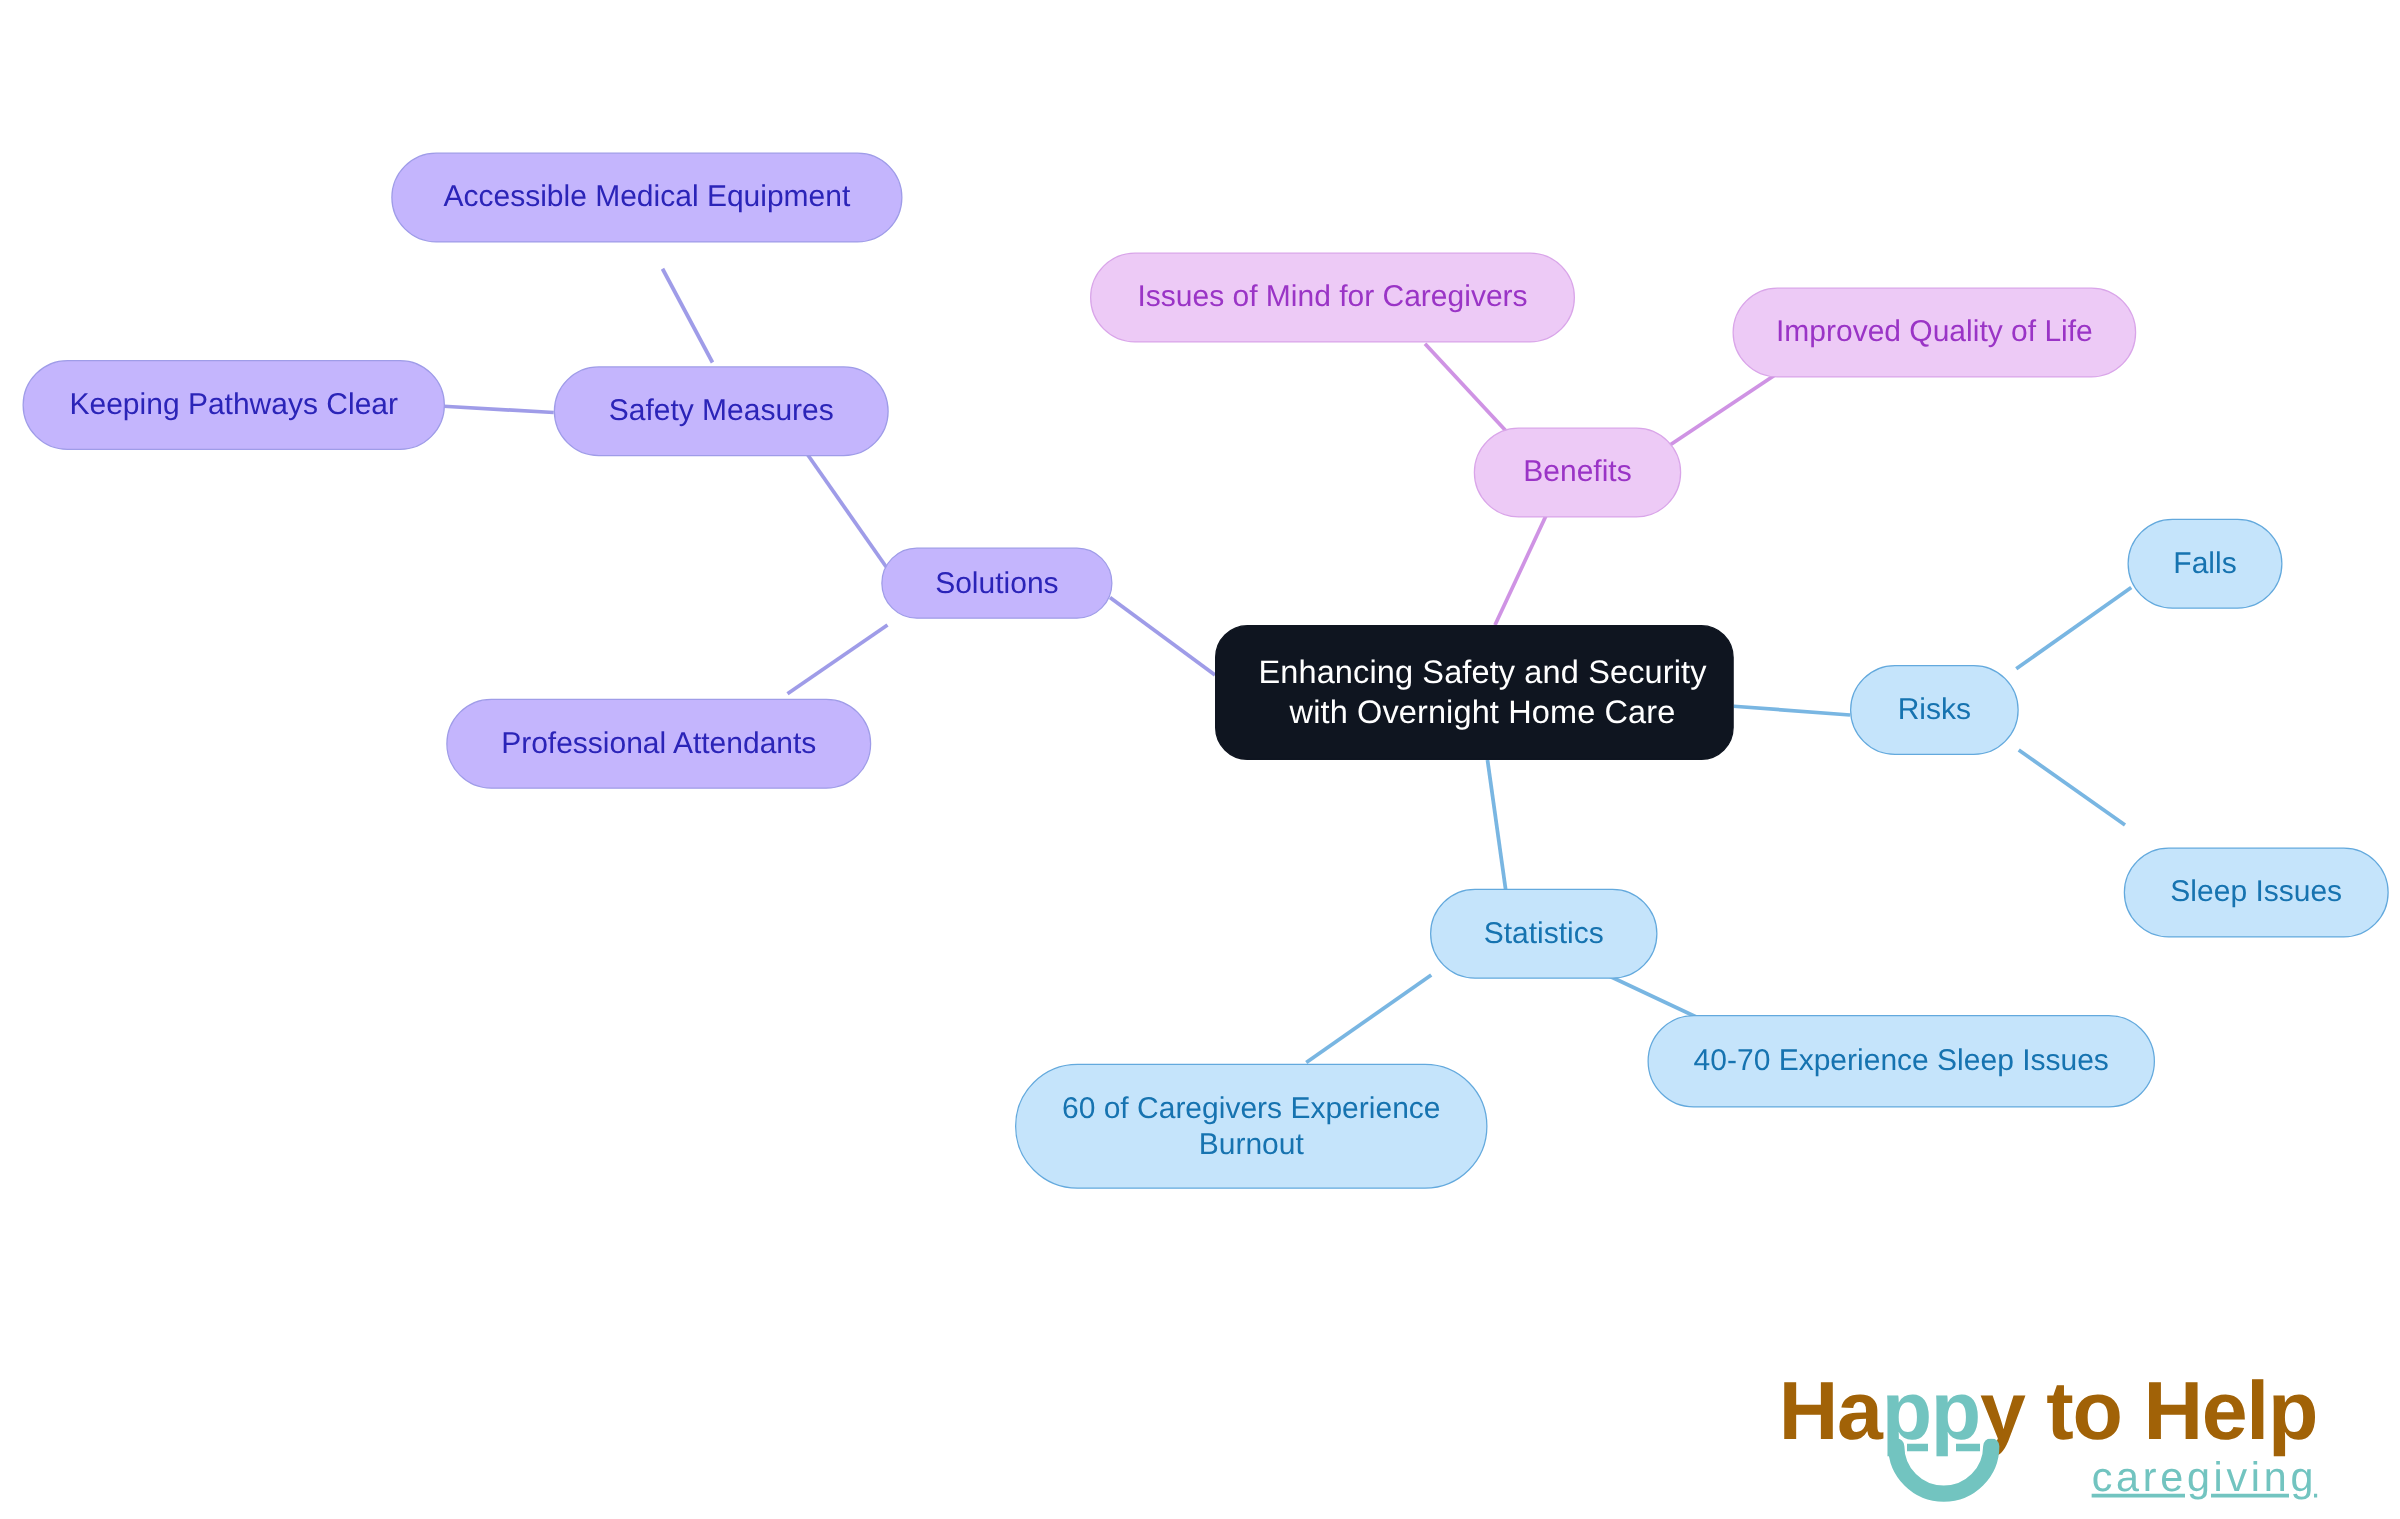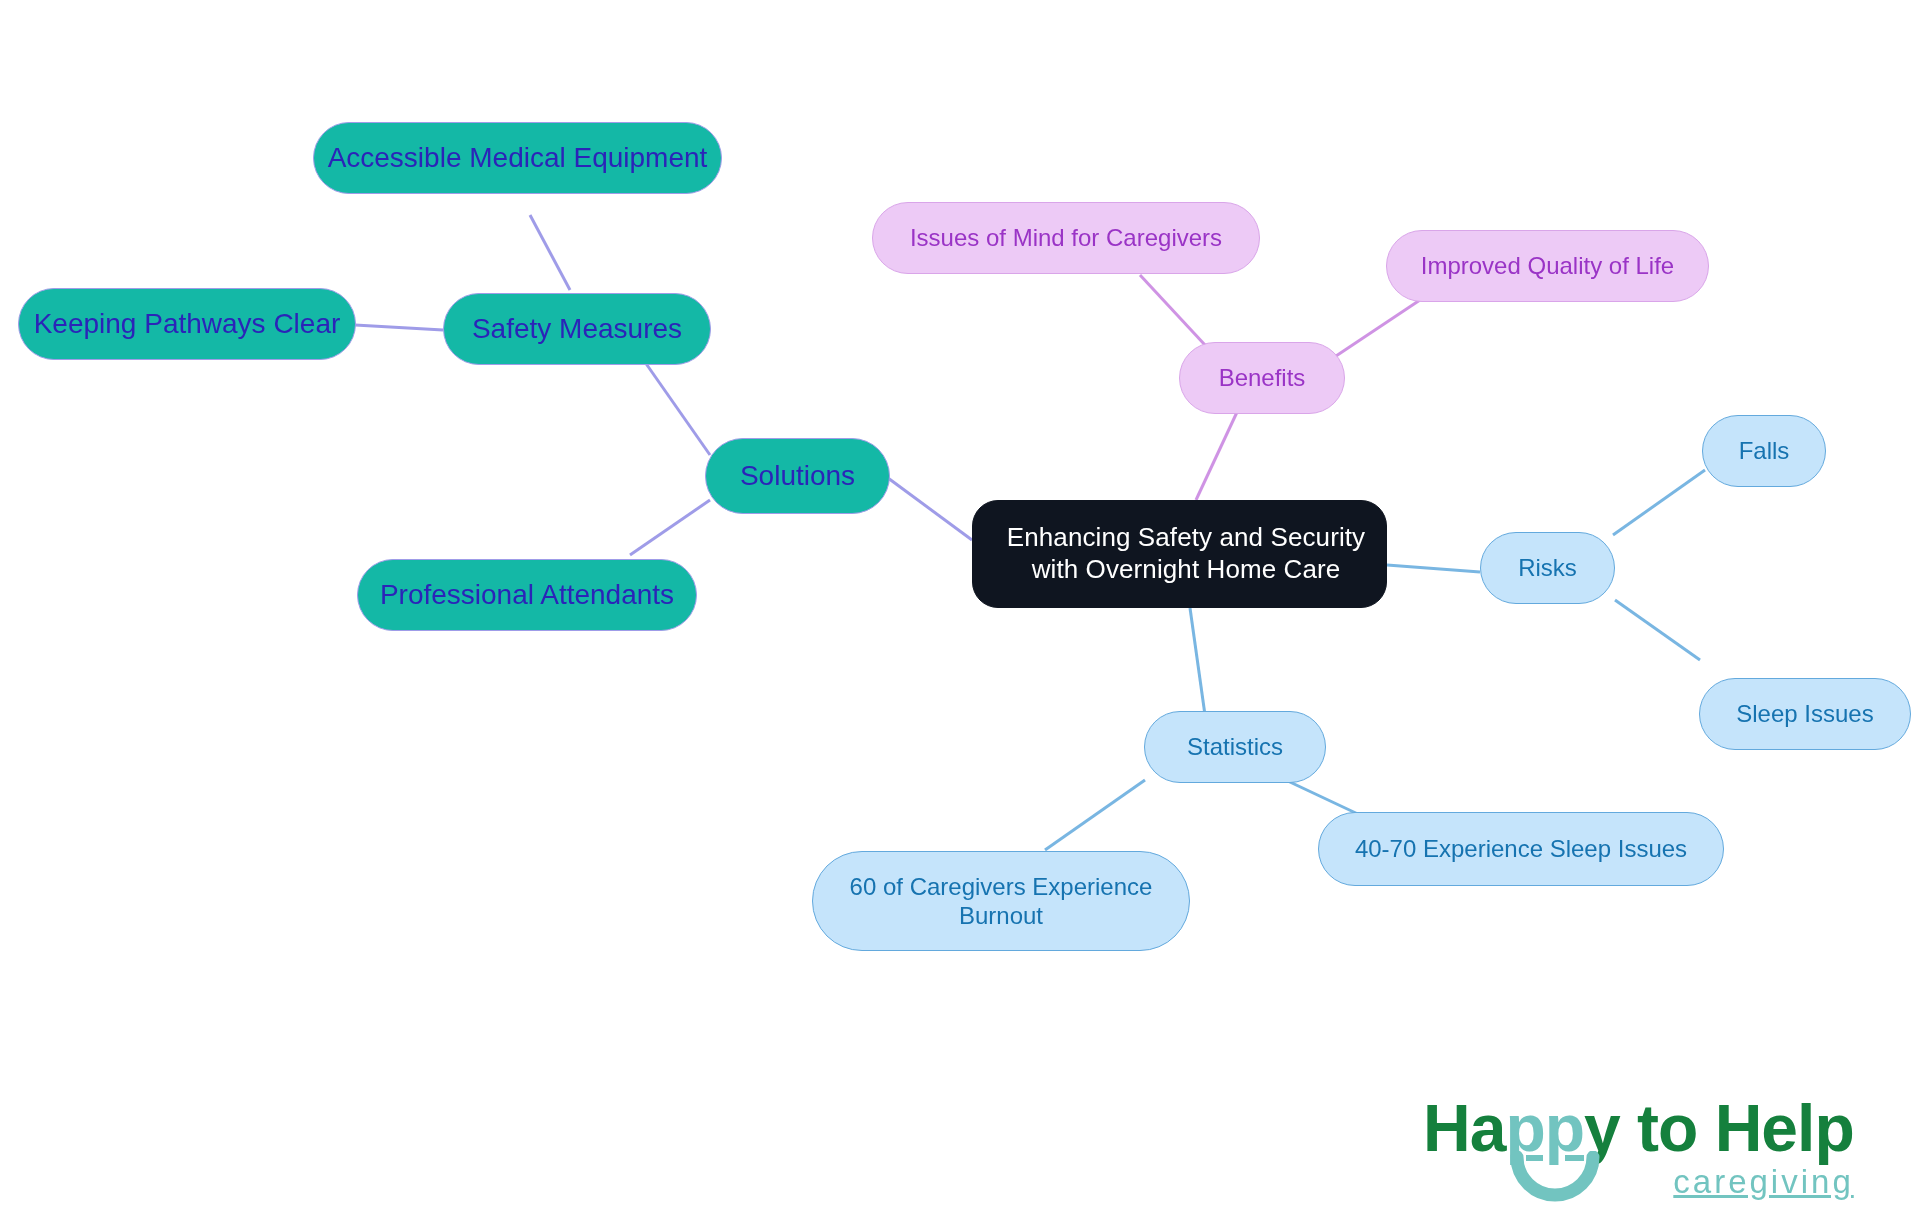--- a/index.html
+++ b/index.html
@@ -46,24 +46,24 @@
     background: #0f1520;
     border-color: #0f1520;
     color: #ffffff;
     font-size: 26px;
     border-radius: 26px;
     letter-spacing: 0.1px;
     padding-left: 23px;
   }
   
   .node.purple {
-    background: #14b8a6;
+    background: #c4b5fd;
     border-color: #9f9ce8;
     color: #2b24b8;
-    font-size: 28px;
+    font-size: 24px;
   }
   
   .node.pink {
     background: #edcaf6;
     border-color: #d9a5e9;
     color: #9a34c6;
     font-size: 24px;
   }
   
   .node.blue {
@@ -80,21 +80,21 @@
     user-select: none;
   }
   .logo-wordmark {
     font-size: 66px;
     font-weight: bold;
     letter-spacing: -1px;
     line-height: 1;
     white-space: nowrap;
     position: relative;
   }
-  .logo-coral { color: #15803d; }
+  .logo-coral { color: #a16207; }
   .logo-teal  { color: #72c4c0; text-decoration: underline; }
   .logo-sub {
     font-size: 33px;
     letter-spacing: 3px;
     line-height: 1;
     text-align: right;
     margin-top: 4px;
     white-space: nowrap;
   }
   .logo-smile {
@@ -125,21 +125,21 @@
     <path d="M 1615 600 L 1700 660" stroke="#79b6e2" stroke-width="3" fill="none"></path>
 
     <path d="M 1190 608 L 1205 715" stroke="#79b6e2" stroke-width="3" fill="none"></path>
     <path d="M 1145 780 L 1045 850" stroke="#79b6e2" stroke-width="3" fill="none"></path>
     <path d="M 1275 775 L 1360 815" stroke="#79b6e2" stroke-width="3" fill="none"></path>
   </svg>
 
   <div class="node root" style="left:972px; top:500px; width:415px; height:108px;">Enhancing Safety and Security
 with Overnight Home Care</div>
 
-  <div class="node purple" style="left:705px; top:438px; width:185px; height:76px;text-align:right;">Solutions</div>
+  <div class="node purple" style="left:705px; top:438px; width:185px; height:57px;text-align:right;">Solutions</div>
 
   <div class="node purple" style="left:443px; top:293px; width:268px; height:72px;">Safety Measures</div>
 
   <div class="node purple" style="left:313px; top:122px; width:409px; height:72px;">Accessible Medical Equipment</div>
 
   <div class="node purple" style="left:18px; top:288px; width:338px; height:72px;">Keeping Pathways Clear</div>
 
   <div class="node purple" style="left:357px; top:559px; width:340px; height:72px;">Professional Attendants</div>
 
   <div class="node pink" style="left:1179px; top:342px; width:166px; height:72px;">Benefits</div>

